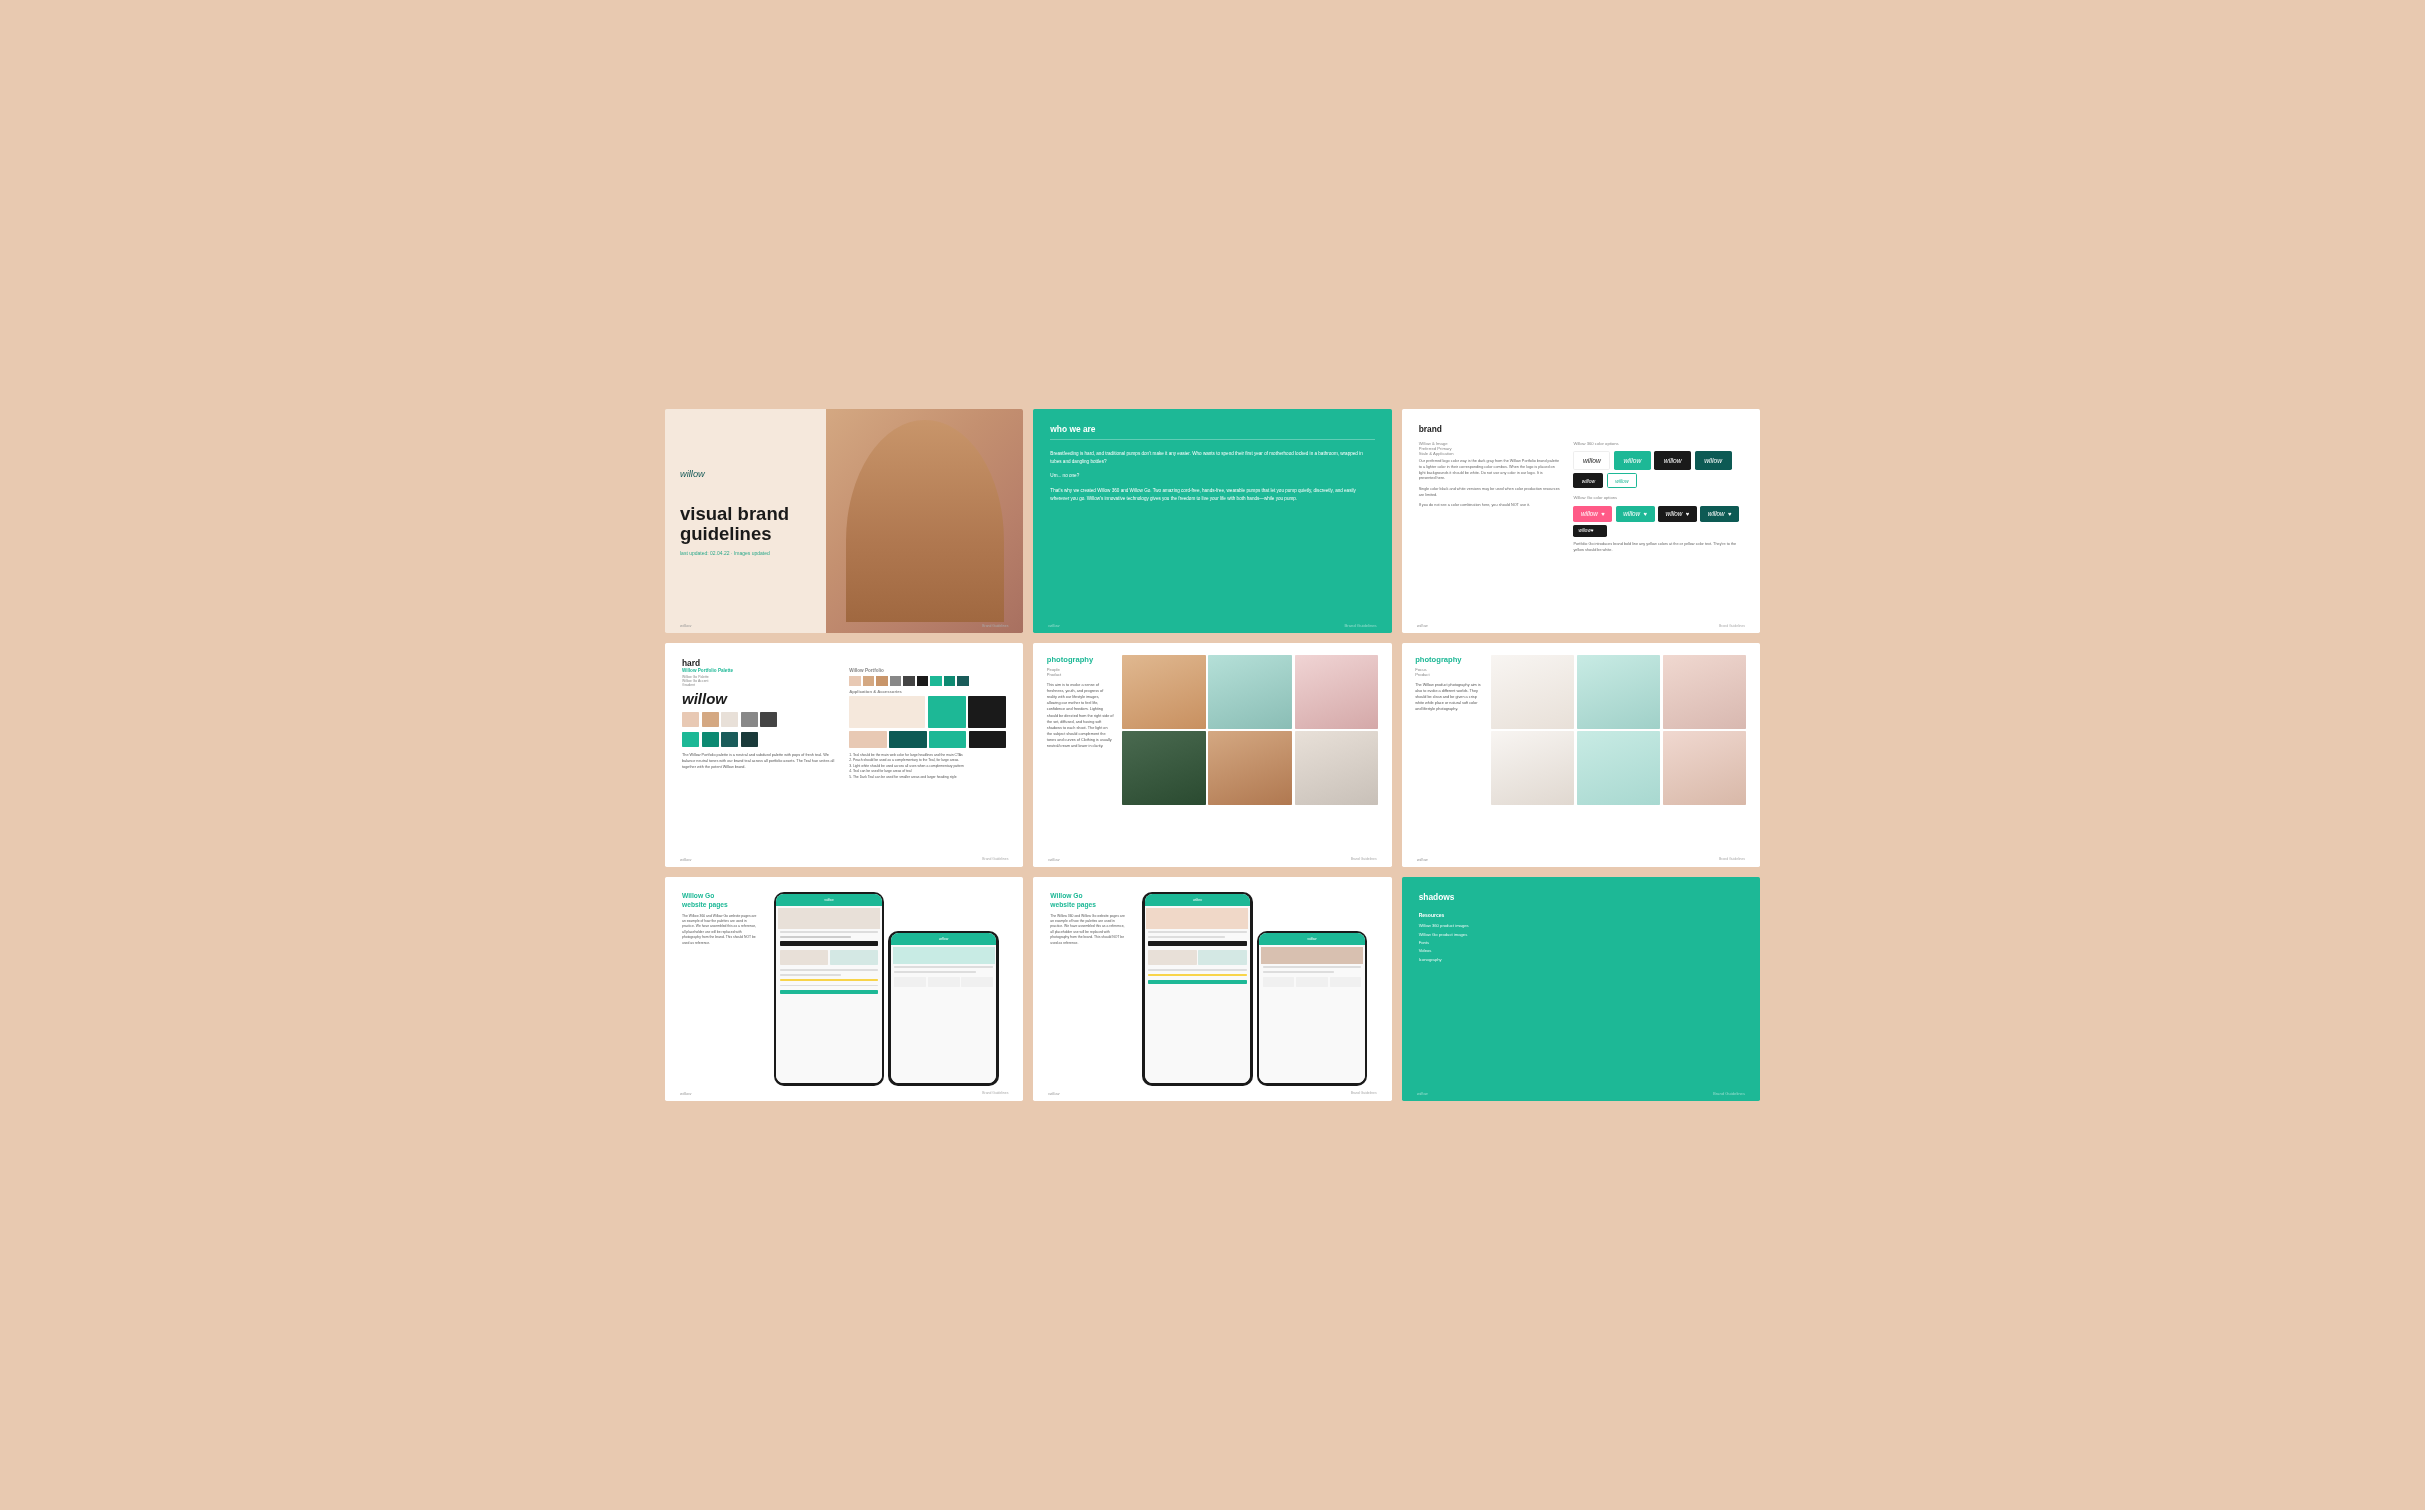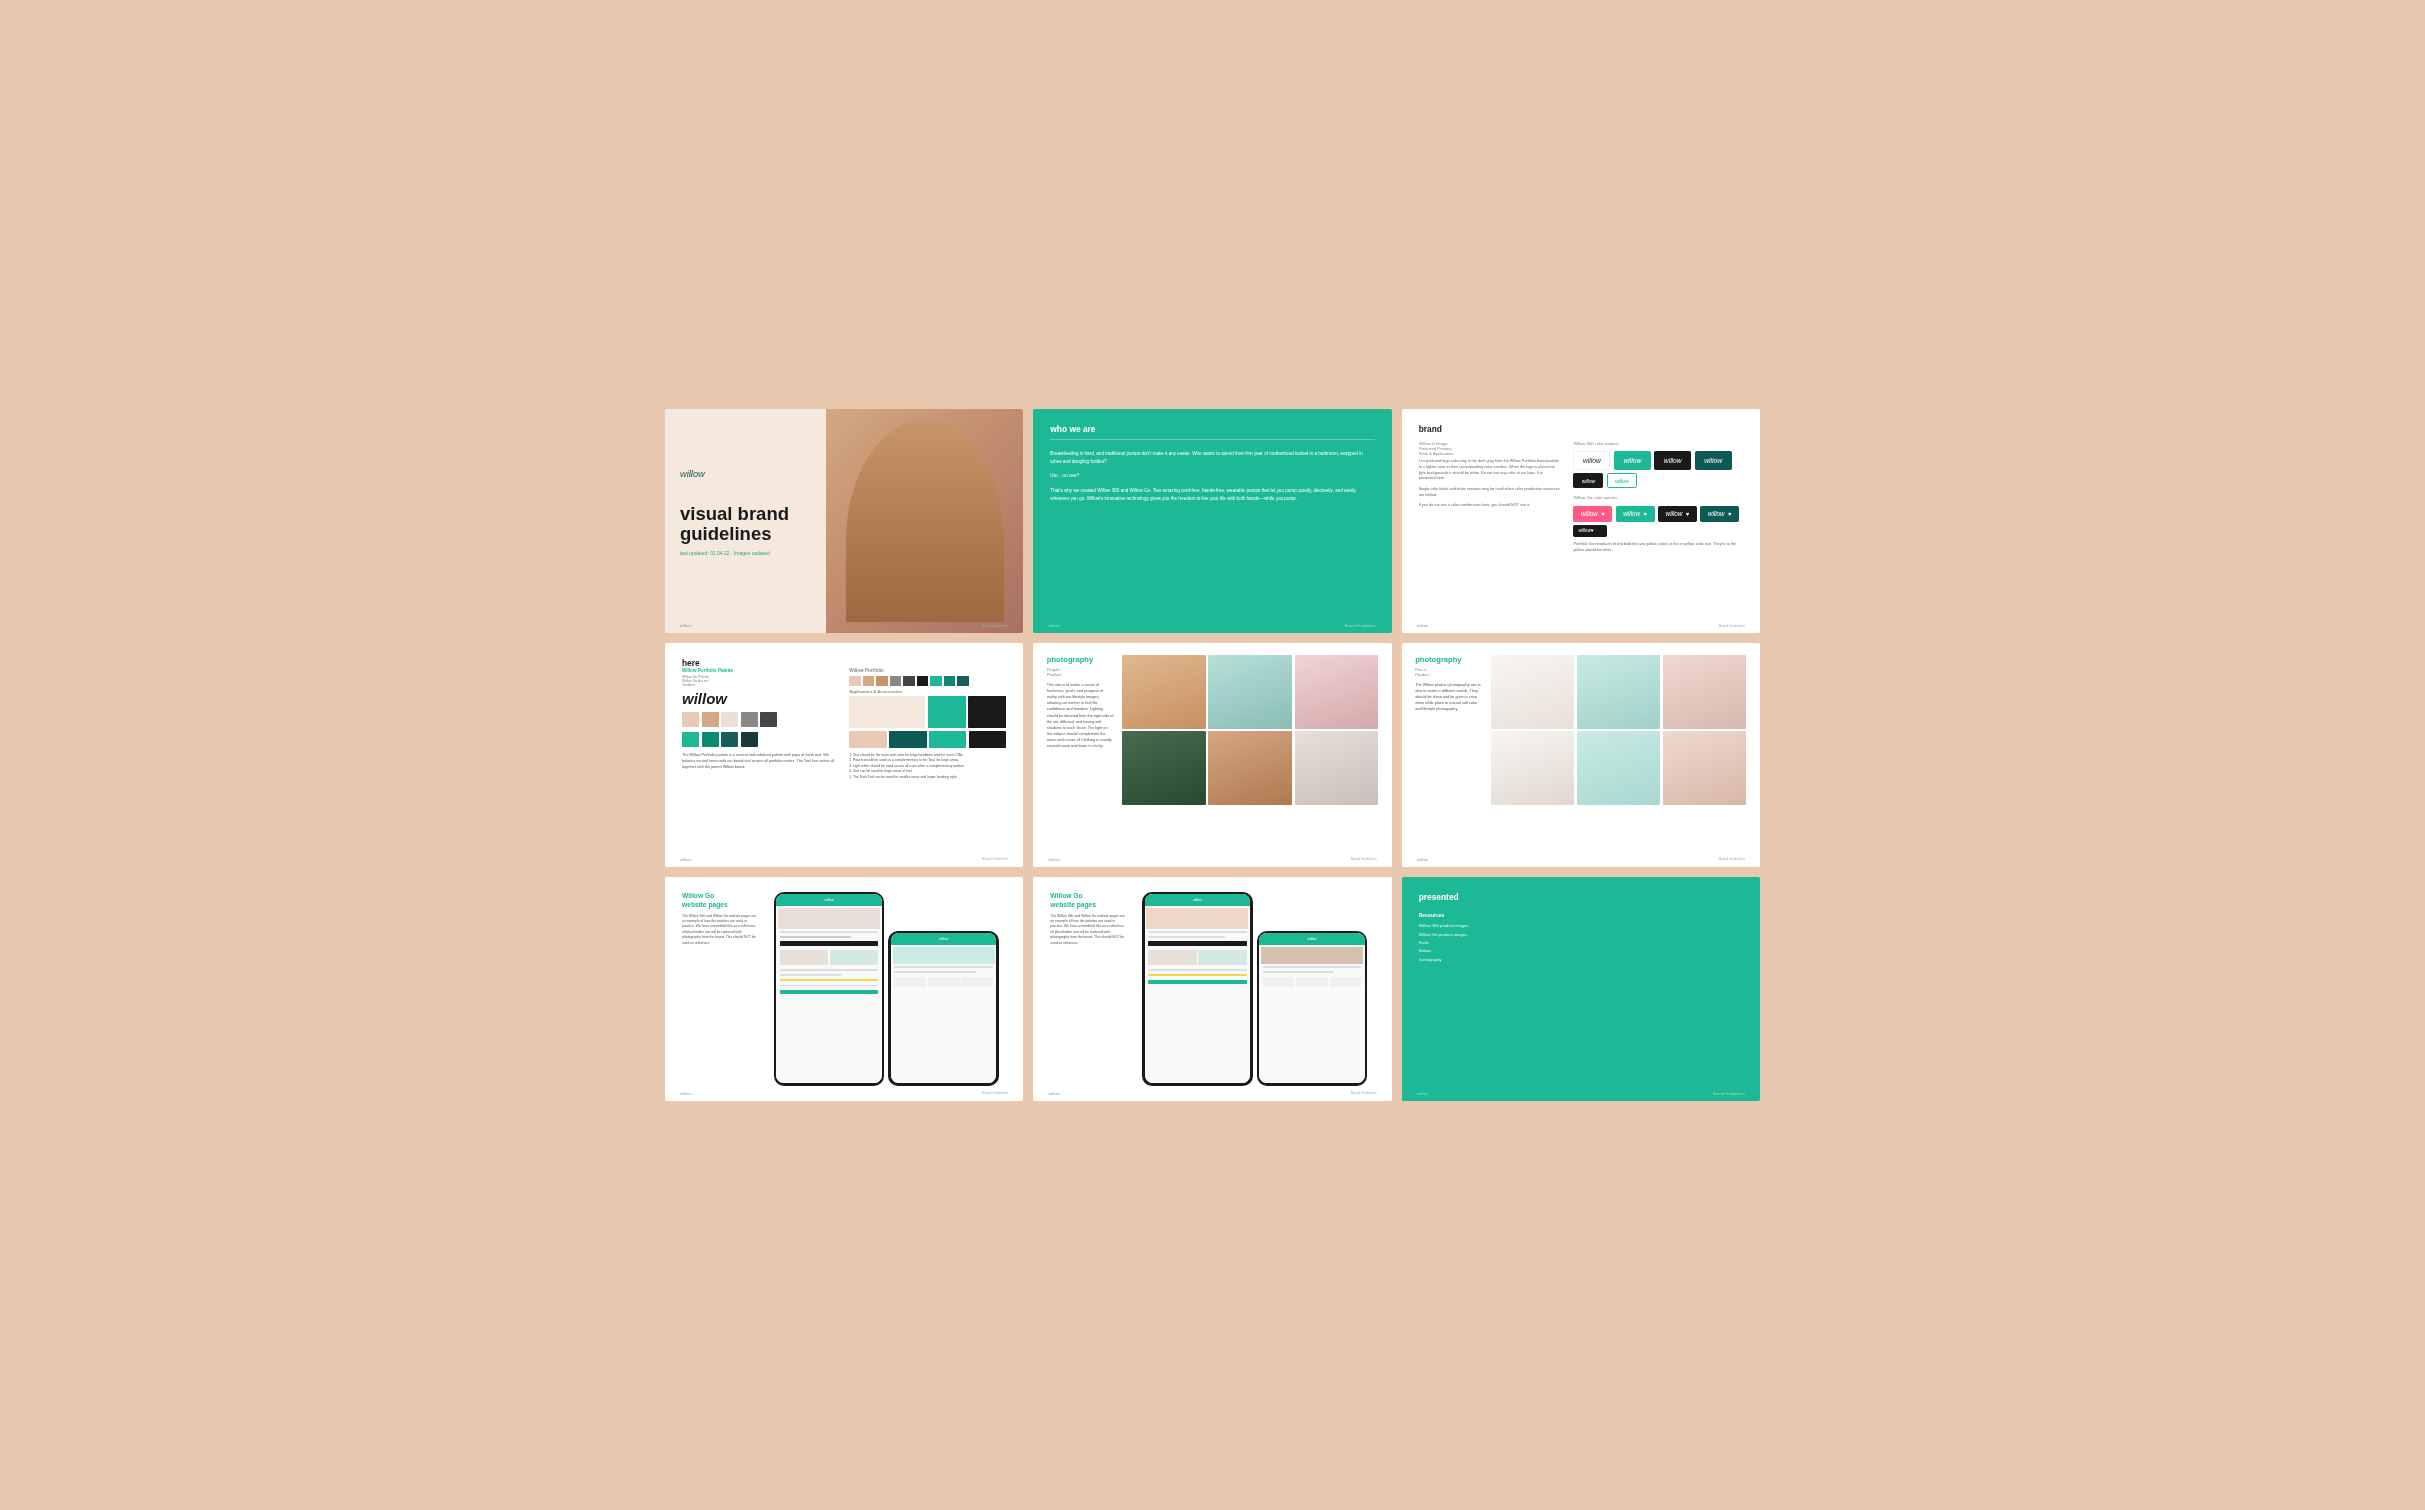--- a/index.html
+++ b/index.html
@@ -401,21 +401,21 @@
       </div>
     </div>
     <div class="slide-footer">
       <span class="footer-logo">willow</span>
       <span class="footer-brand">Brand Guidelines</span>
     </div>
   </div>
 
   <div class="slide">
     <div class="slide-inner">
-      <div class="section-title" style="font-size:8.4px;font-weight:600;color:#1a1a1a;">here</div>
+      <div class="section-title" style="font-size:8.4px;font-weight:600;color:#1a1a1a;">hard</div>
       <div style="display:flex;gap:10px;">
         <div style="flex:1;">
           <div style="font-size:4.6px;color:#1db896;font-weight:600;margin-bottom:1.7px;">Willow Portfolio Palette</div>
           <div style="font-size:3.4px;color:#888;margin-bottom:3.4px;">Willow Go Palette<br>Willow Go Accent<br>Gradient</div>
           <div style="font-size:15px;font-weight:800;color:#1a1a1a;font-style:italic;margin:3.4px 0;">willow</div>
           <div class="color-swatches">
             <div class="swatch" style="background:#e8c9b4;"></div>
             <div class="swatch" style="background:#d4a882;"></div>
             <div class="swatch" style="background:#e8e0d8;"></div>
             <div class="swatch" style="background:#888;"></div>
@@ -653,21 +653,21 @@
       </div>
     </div>
     <div class="slide-footer">
       <span class="footer-logo">willow</span>
       <span class="footer-brand">Brand Guidelines</span>
     </div>
   </div>
 
   <div class="slide slide-appendix">
     <div class="slide-inner">
-      <div class="section-title">presented</div>
+      <div class="section-title">shadows</div>
       <div class="appendix-resources">
         <div class="resource-title">Resources</div>
         <span class="resource-link">Willow 360 product images</span>
         <span class="resource-link">Willow Go product images</span>
         <span class="resource-link">Fonts</span>
         <span class="resource-link">Videos</span>
         <span class="resource-link">Iconography</span>
       </div>
     </div>
     <div class="slide-footer">

